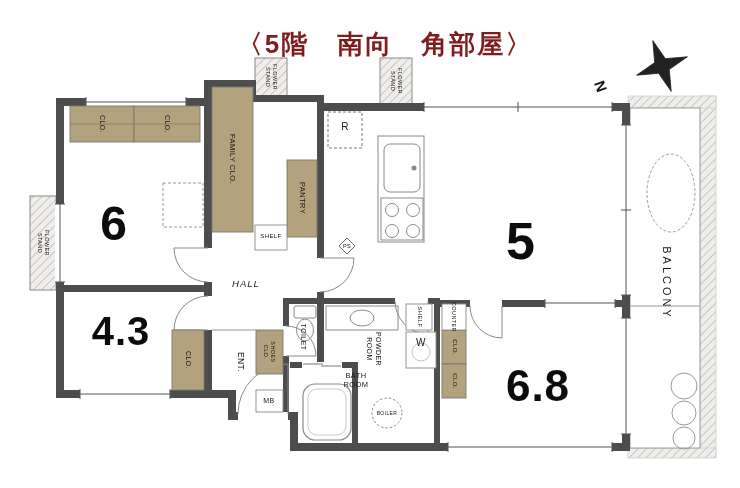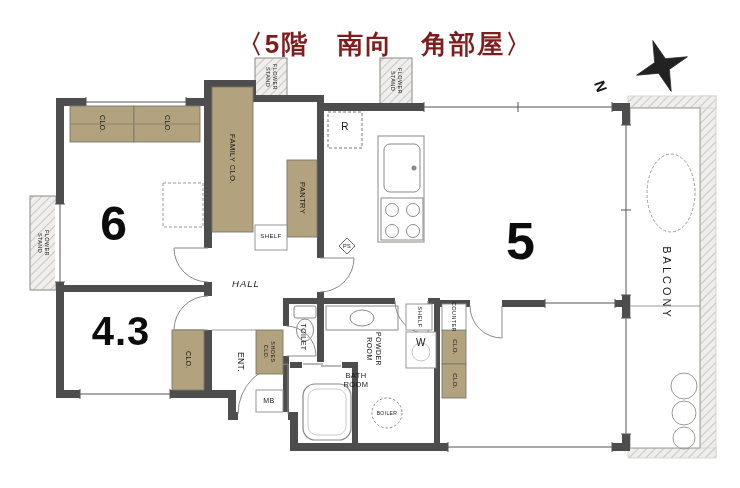--- a/index.html
+++ b/index.html
@@ -197,20 +197,21 @@
     </g>
   </svg>
 
   <div class="title" style="left:385px; top:44px;">〈5階　南向　角部屋〉</div>
 
   <div class="lab" style="left:601px; top:86px; font-size:15px; font-weight:bold; transform:translate(-50%,-50%) rotate(-110deg);">N</div>
 
   <div class="lab big" style="left:521px; top:241px; font-size:52px;">5</div>
   <div class="lab big" style="left:114px; top:224px; font-size:48px;">6</div>
   <div class="lab big" style="left:121px; top:331px; font-size:40px;">4.3</div>
+  <div class="lab big" style="left:538px; top:385px; font-size:44px;">6.8</div>
 
   <div class="lab" style="left:246px; top:284px; font-size:9.5px; letter-spacing:1px;font-style:italic;">HALL</div>
   <div class="lab v" style="left:241px; top:362px; font-size:8.5px;">ENT.</div>
   <div class="lab v" style="left:303px; top:337px; font-size:7px;">TOILET</div>
   <div class="lab wrap" style="left:327px; top:380px; width:34px; font-size:7.5px;margin-left:29px;">BATH ROOM</div>
   <div class="lab v wrap" style="left:373px; top:349px; width:34px; font-size:7px;">POWDER ROOM</div>
   <div class="lab v" style="left:666px; top:283px; font-size:11px; letter-spacing:3px;">BALCONY</div>
 
   <div class="lab v" style="left:102px; top:124px; font-size:7px;">CLO.</div>
   <div class="lab v" style="left:167px; top:124px; font-size:7px;">CLO.</div>

